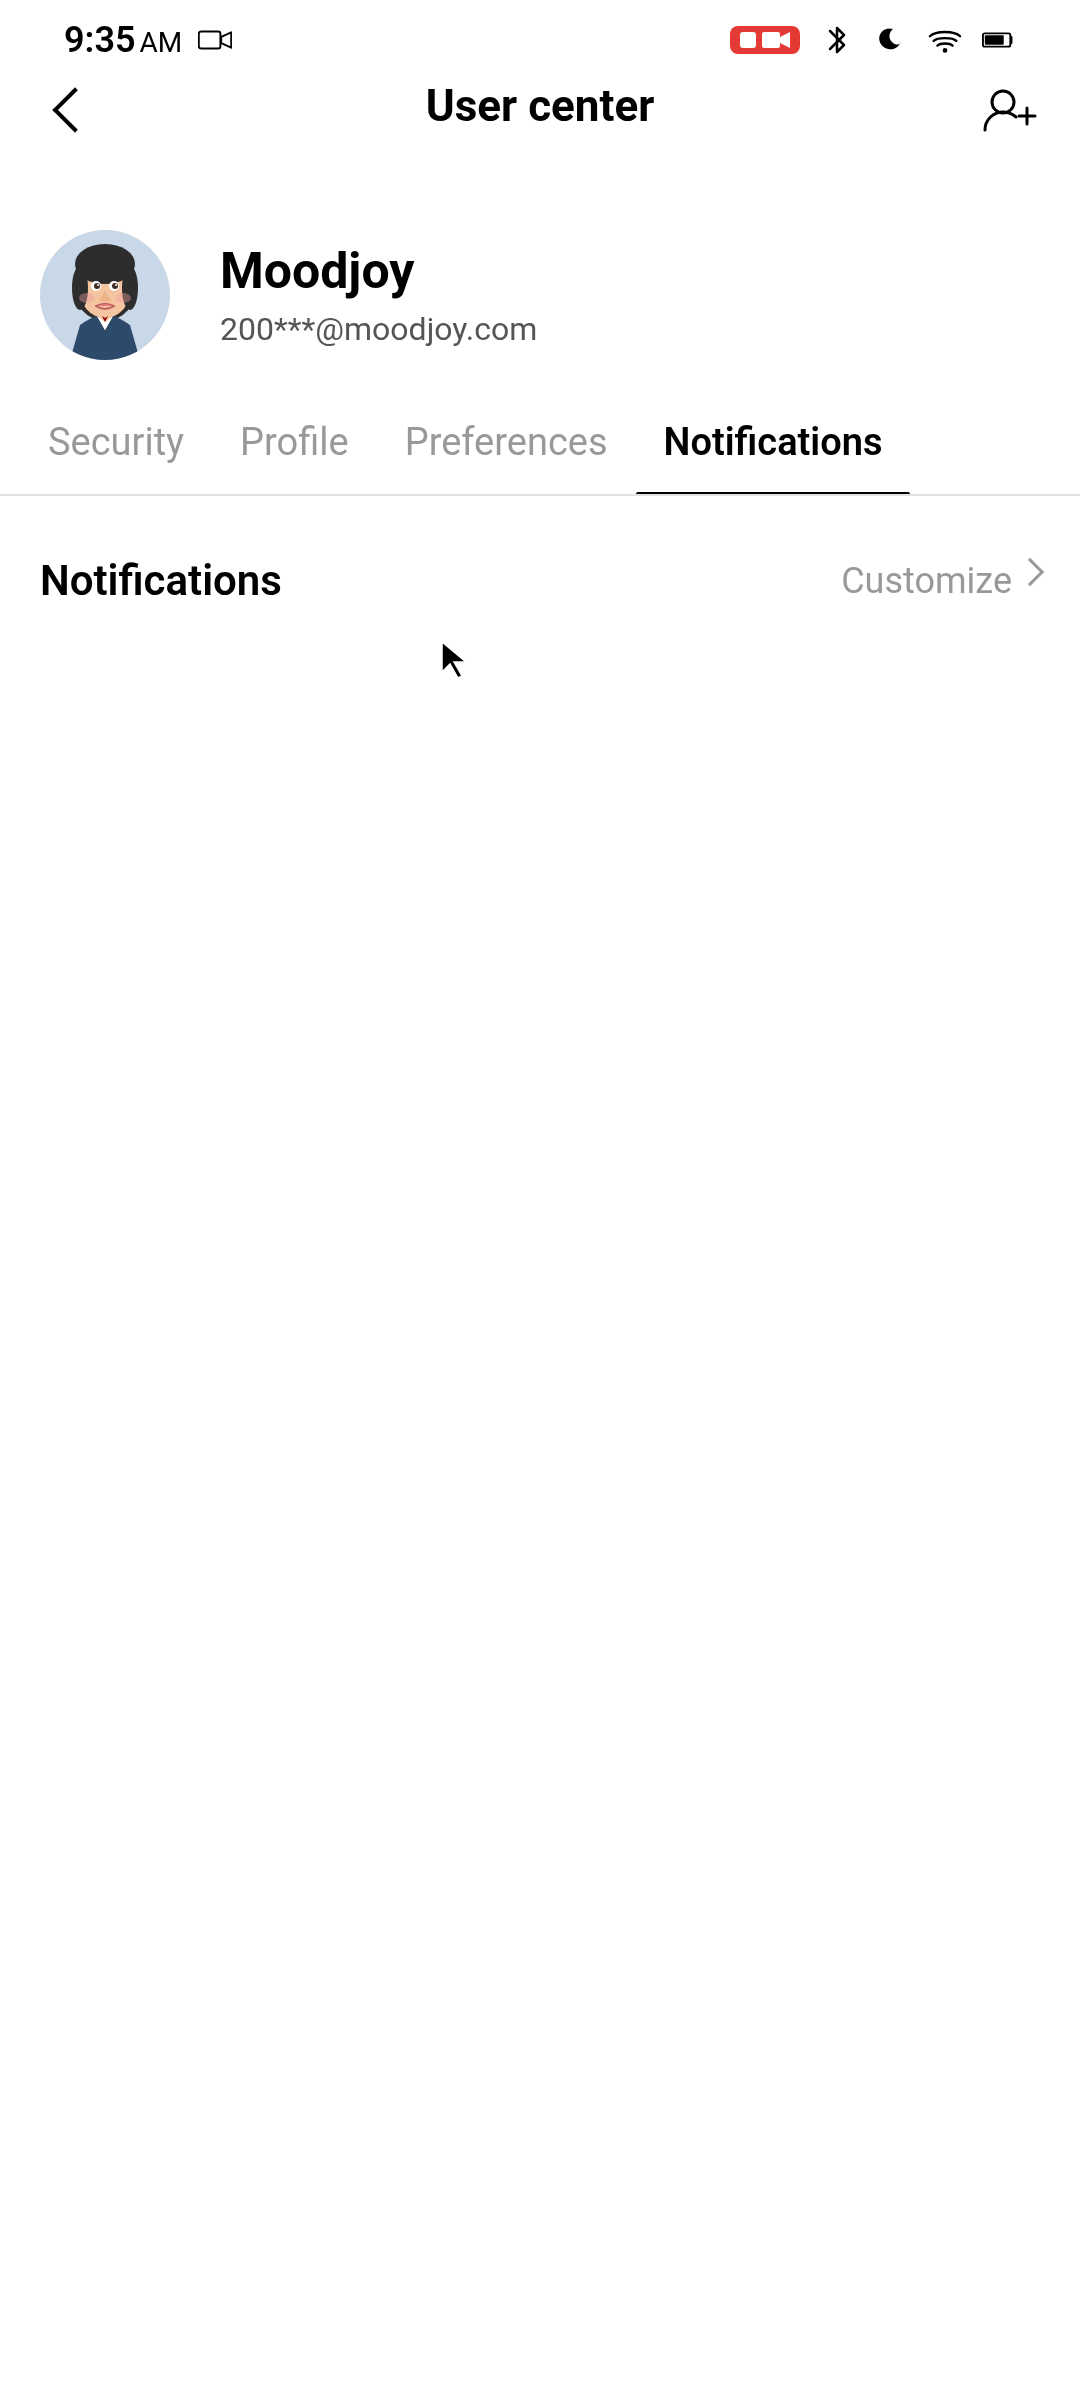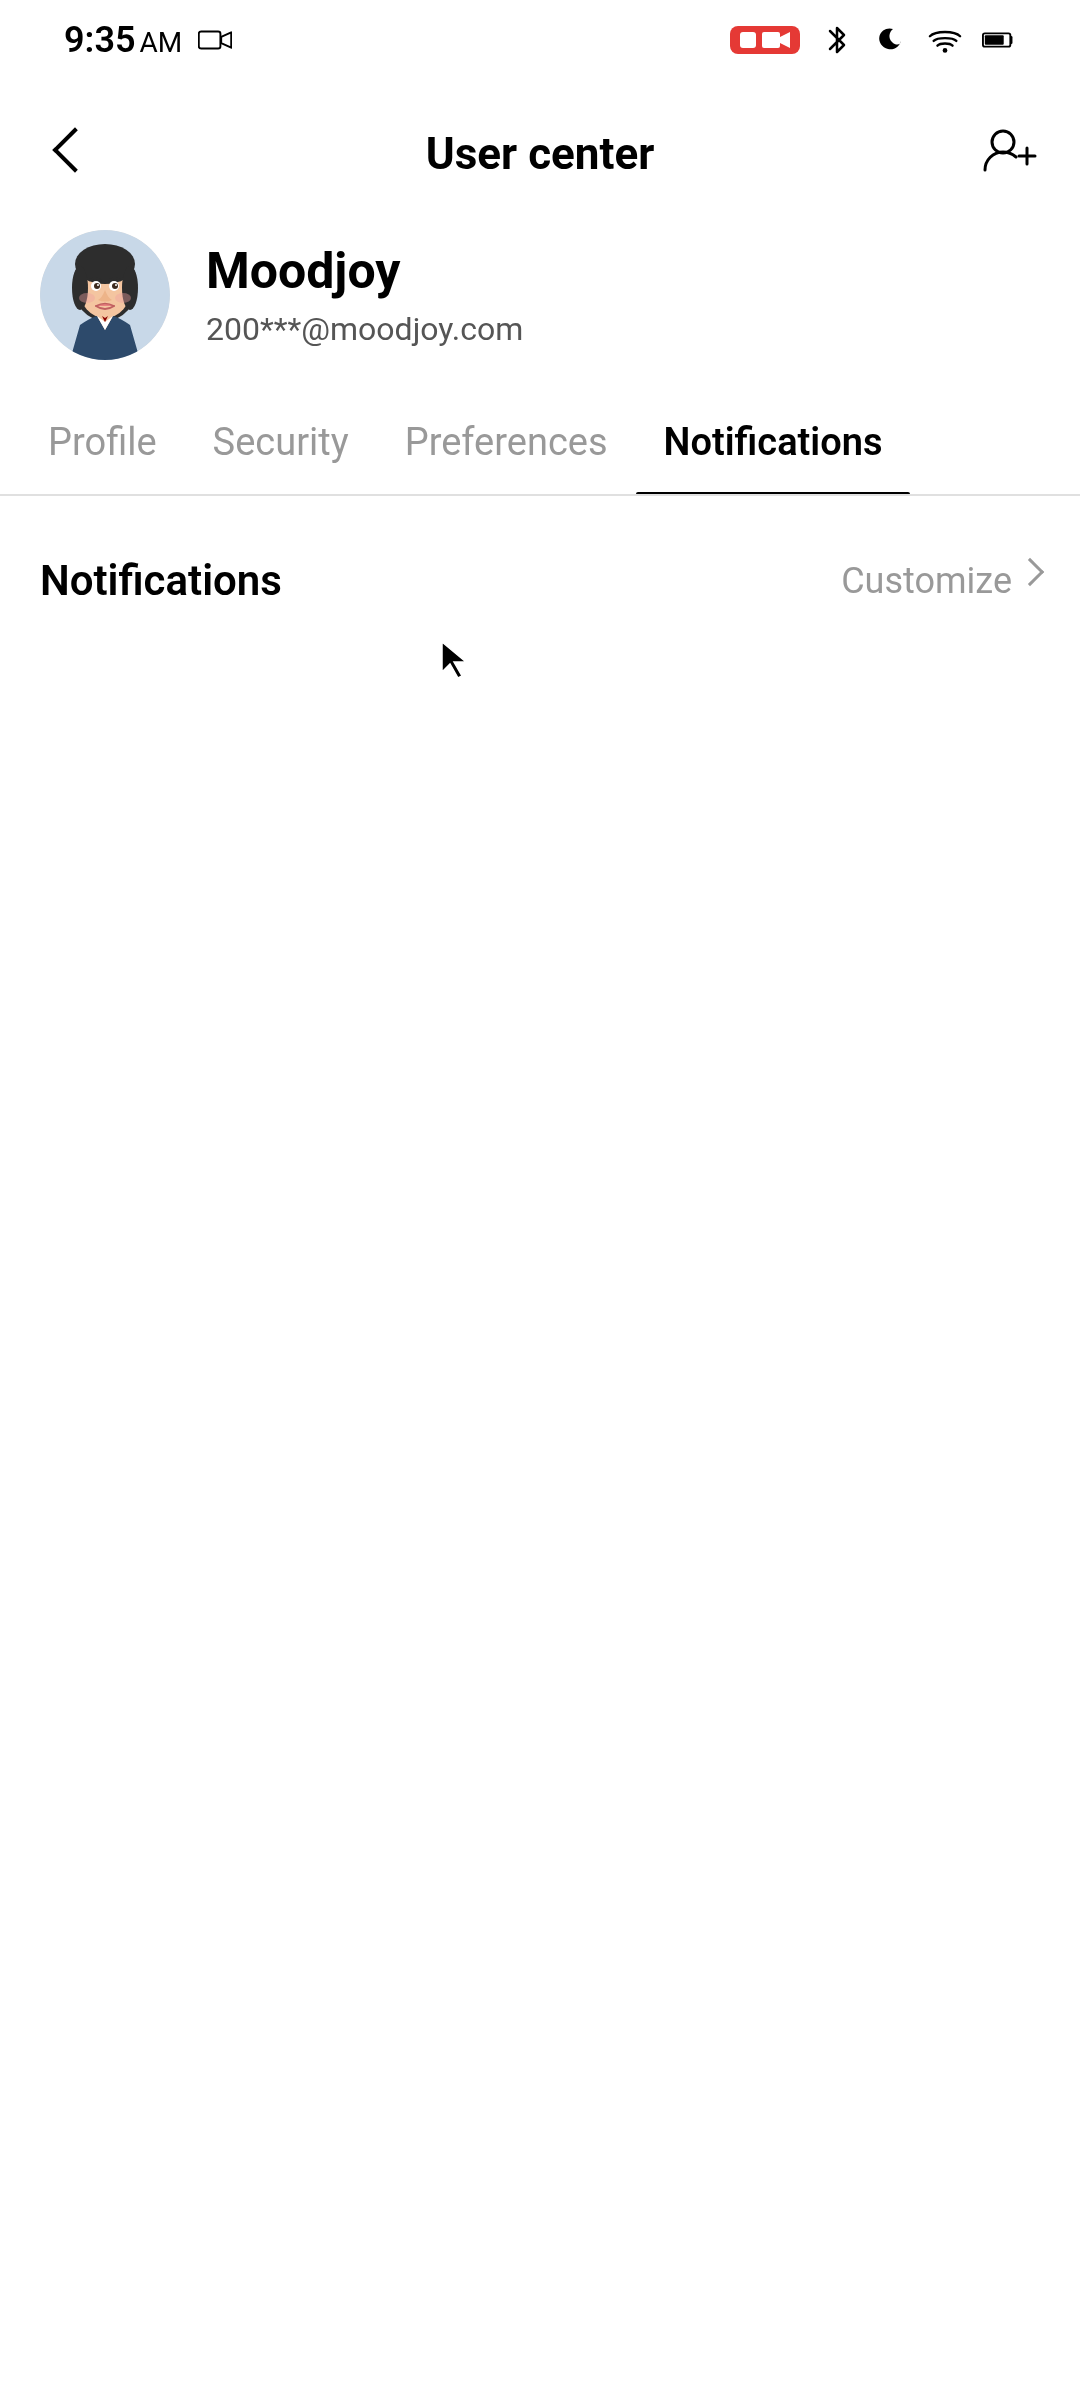--- a/index.html
+++ b/index.html
@@ -79,21 +79,21 @@
       height: 16px;
       background: white;
       border-radius: 3px;
     }
 
     
     .header {
       width: 100%;
       height: 100px;
       display: flex;
-      align-items: flex-end;
+      align-items: flex-start;
       justify-content: space-between;
       padding: 0 40px;
       background: #ffffff;
     }
 
     .back-button {
       width: 60px;
       height: 60px;
       display: flex;
       align-items: center;
@@ -122,21 +122,21 @@
       display: flex;
       align-items: center;
       justify-content: center;
     }
 
     
     .profile-section {
       padding: 50px 40px 30px 40px;
       display: flex;
       align-items: center;
-      gap: 36px;
+      gap: 50px;
     }
 
     .avatar-container {
       width: 130px;
       height: 130px;
       border-radius: 50%;
       overflow: hidden;
       flex-shrink: 0;
       background: #e0e0e0;
       display: flex;
@@ -367,24 +367,24 @@
     </svg>
   </div>
   <div class="profile-info">
     <span class="profile-name">Moodjoy</span>
     <span class="profile-email">200***@moodjoy.com</span>
   </div>
 </div>
 
 <div class="tabs-container">
   <div class="tab-item">
+    <span>Security</span>
+  </div>
+  <div class="tab-item">
     <span>Profile</span>
-  </div>
-  <div class="tab-item">
-    <span>Security</span>
   </div>
   <div class="tab-item">
     <span>Preferences</span>
   </div>
   <div class="tab-item active">
     <span>Notifications</span>
   </div>
 </div>
 
 <div class="content-area">

